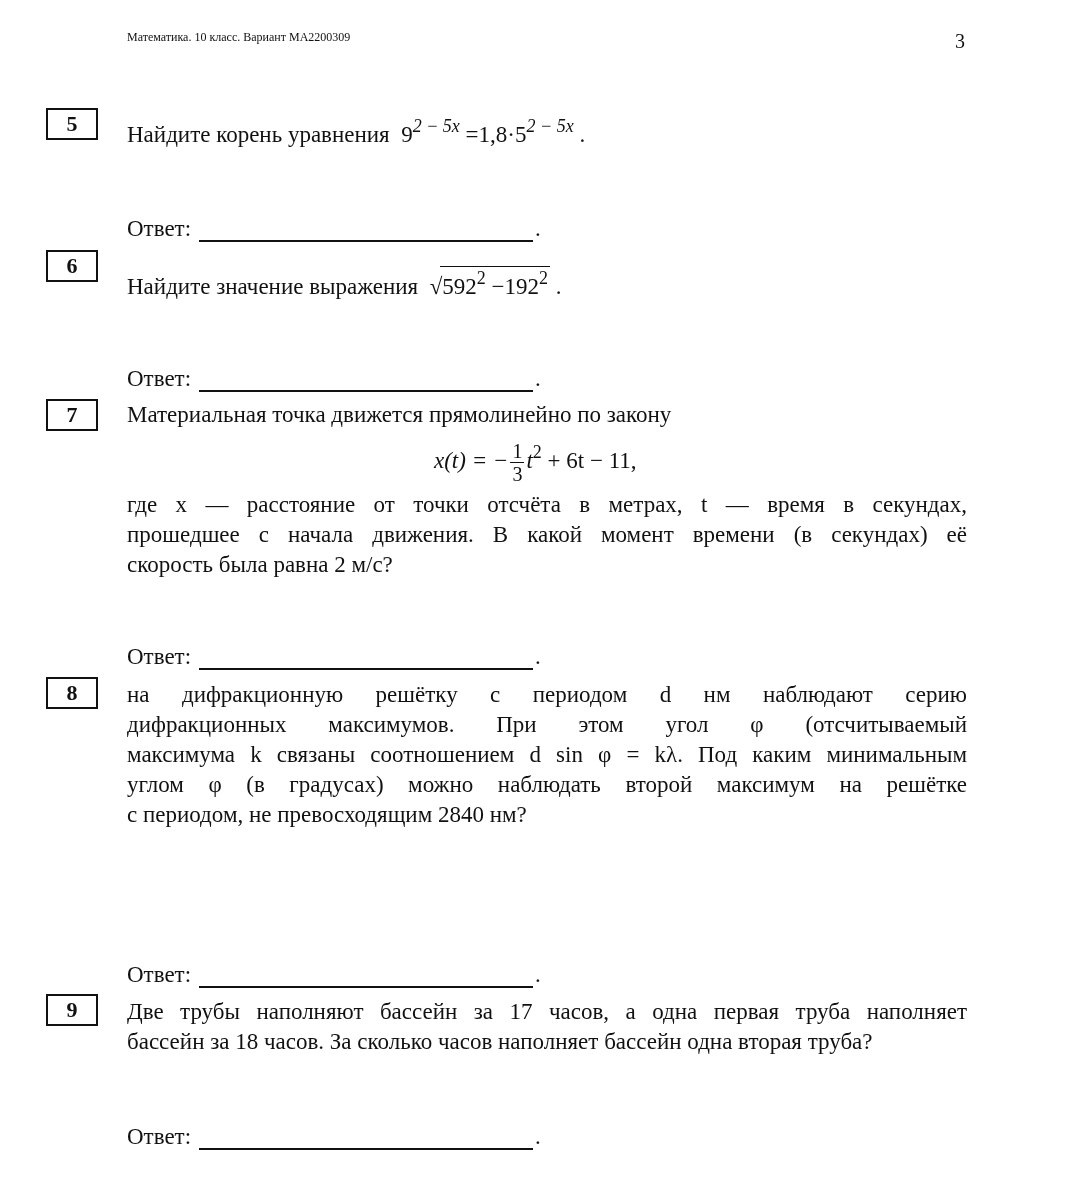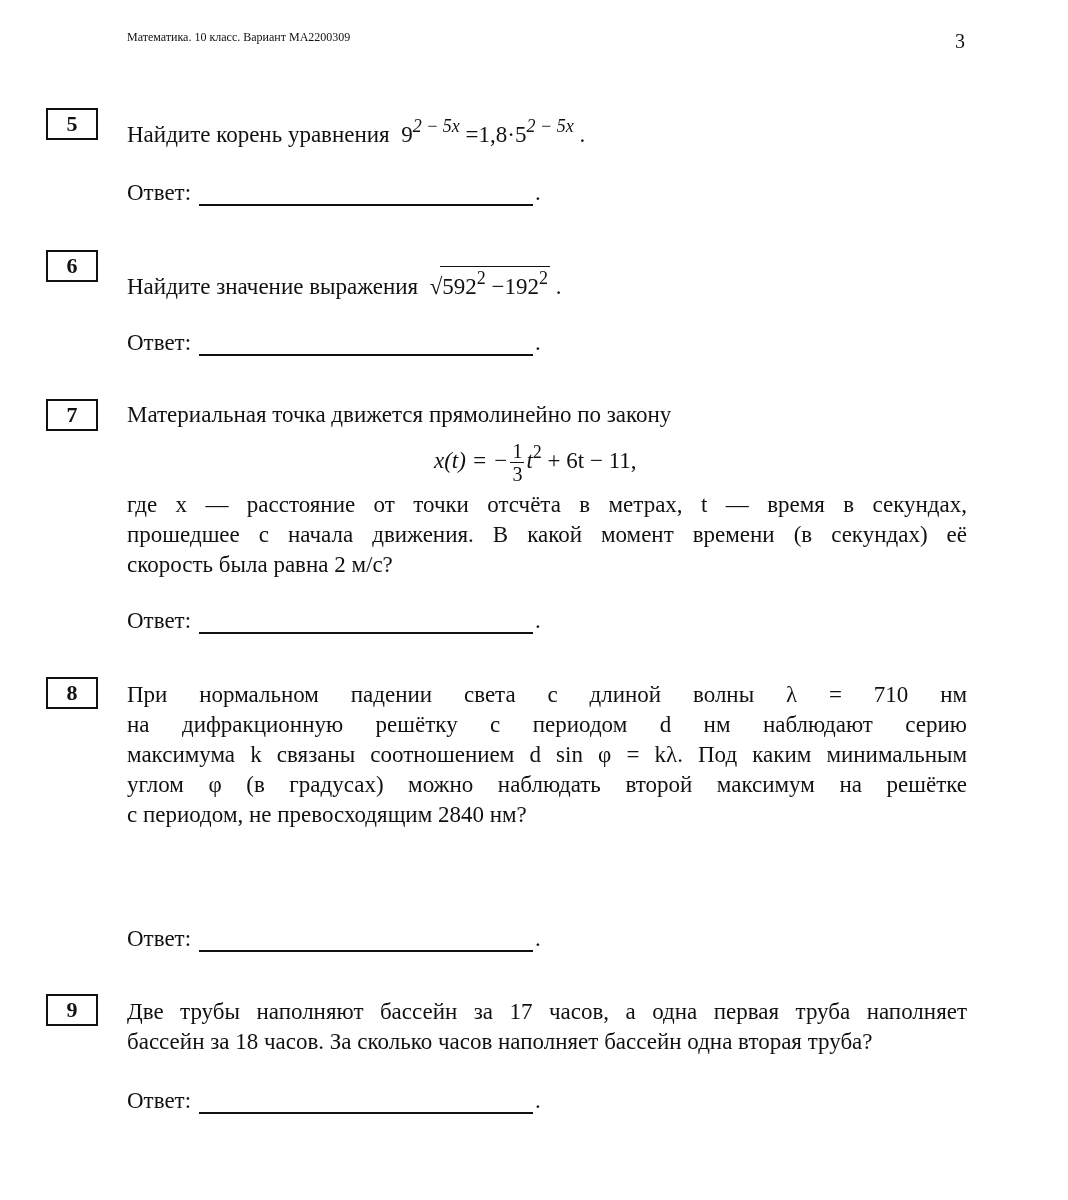--- a/index.html
+++ b/index.html
@@ -9,21 +9,21 @@
     color: #111; font-size: 23px;
   }
   .header-left { position: absolute; left: 127px; top: 30px; font-size: 12px; }
   .header-right { position: absolute; left: 955px; top: 30px; font-size: 20px; }
   .numbox {
     position: absolute; left: 46px; width: 52px; height: 32px;
     border: 2px solid #111; box-sizing: border-box;
     font-weight: bold; font-size: 22px; text-align: center; line-height: 28px;
   }
   .text { position: absolute; left: 127px; }
-  .answer { position: absolute; left: 127px; display: flex; align-items: flex-end; }
+  .answer { position: absolute; left: 127px; display: flex; align-items: flex-end; margin-top: 36px; }
   .answer .line { display: inline-block; width: 334px; border-bottom: 2px solid #111; margin-left: 8px; height: 22px; }
   .answer .dot { margin-left: 2px; }
   .just { width: 840px; text-align: justify; text-align-last: justify; line-height: 30px; }
   .plain { width: 840px; line-height: 30px; }
   i { }
   sup { font-size: 18px; vertical-align: 10px; font-style: italic; }
   .sup-n { font-style: normal; }
   .sqrt { display: inline-block; border-top: 1.5px solid #111; padding: 1px 2px; margin-left: -2px; }
   .frac { display: inline-flex; flex-direction: column; align-items: center; vertical-align: middle; font-size: 20px; line-height: 22px; margin: 0 2px; }
   .frac .num { border-bottom: 1px solid #111; padding: 0 2px; }
@@ -71,22 +71,22 @@
   <div class="plain">скорость была равна 2 м/с?</div>
 </div>
 <div class="answer" style="top:608px">
   <span>Ответ:</span>
   <span class="line"></span>
   <span class="dot">.</span>
 </div>
 
 <div class="numbox" style="top:677px">8</div>
 <div class="text" style="top:680px">
-  <div class="just">При нормальном падении света с длиной волны λ = 710 нм</div>
   <div class="just">на дифракционную решётку с периодом d нм наблюдают серию</div>
+  <div class="just">дифракционных максимумов. При этом угол φ (отсчитываемый</div>
   <div class="just">максимума k связаны соотношением d sin φ = kλ. Под каким минимальным</div>
   <div class="just">углом φ (в градусах) можно наблюдать второй максимум на решётке</div>
   <div class="plain">с периодом, не превосходящим 2840 нм?</div>
 </div>
 <div class="answer" style="top:926px">
   <span>Ответ:</span>
   <span class="line"></span>
   <span class="dot">.</span>
 </div>
 

